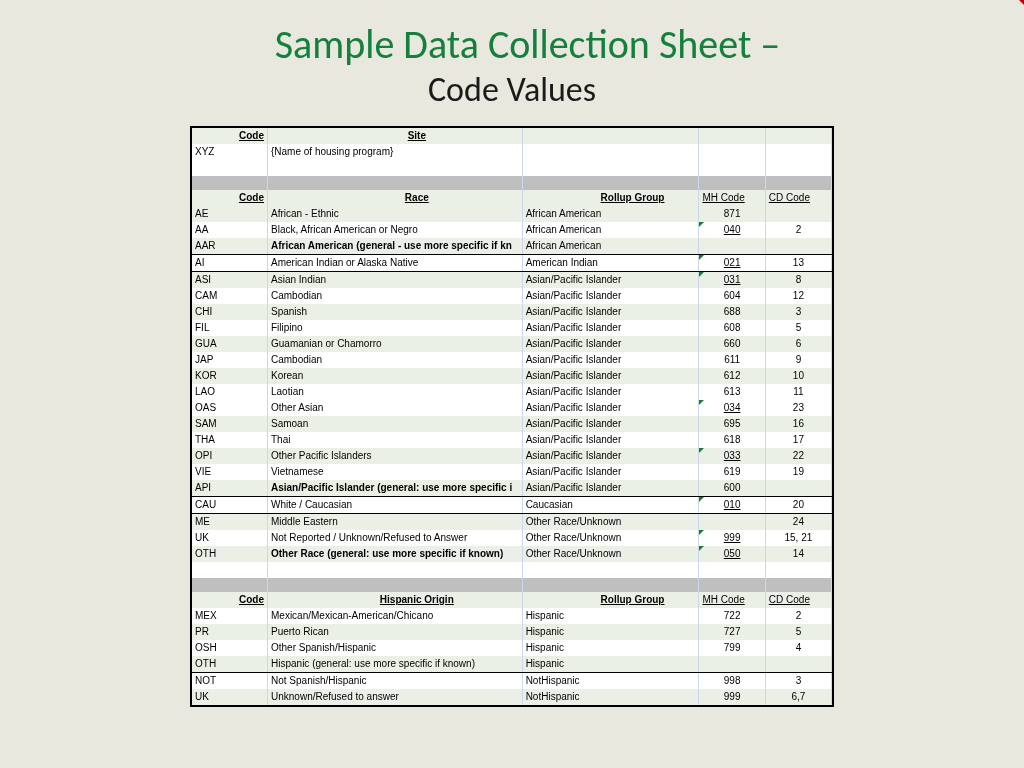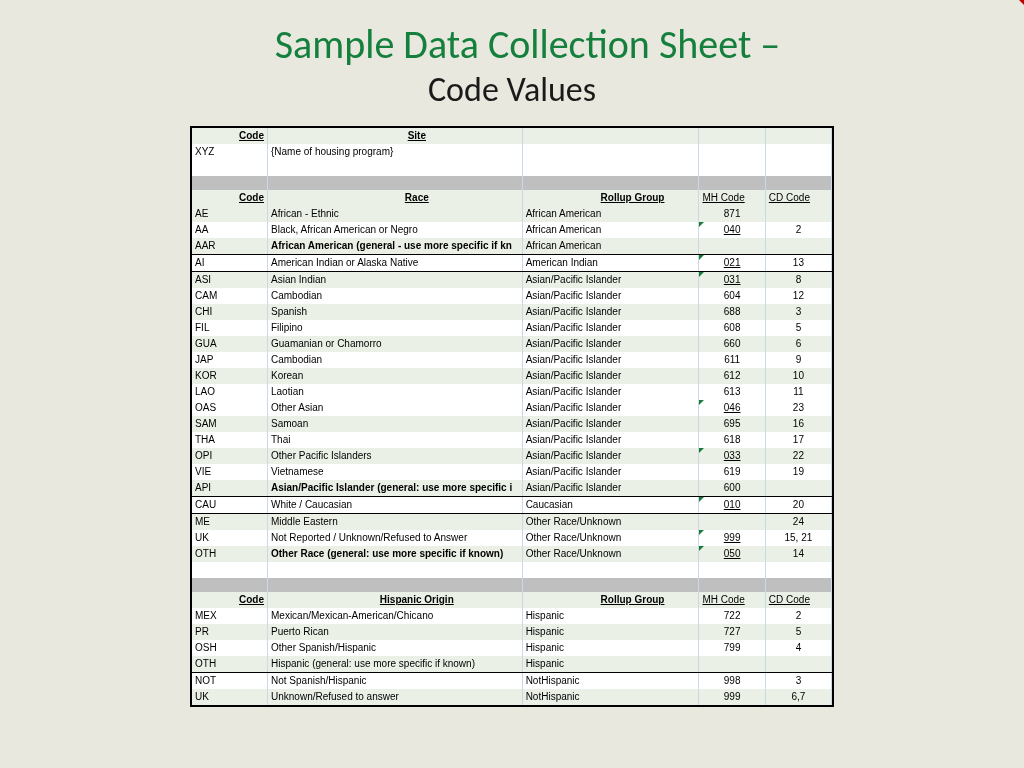--- a/index.html
+++ b/index.html
@@ -230,21 +230,21 @@
           <td>LAO</td>
           <td>Laotian</td>
           <td>Asian/Pacific Islander</td>
           <td class="center">613</td>
           <td class="center">11</td>
         </tr>
         <tr class="plain">
           <td>OAS</td>
           <td>Other Asian</td>
           <td>Asian/Pacific Islander</td>
-          <td class="center mark">046</td>
+          <td class="center mark">034</td>
           <td class="center">23</td>
         </tr>
         <tr class="band">
           <td>SAM</td>
           <td>Samoan</td>
           <td>Asian/Pacific Islander</td>
           <td class="center">695</td>
           <td class="center">16</td>
         </tr>
         <tr class="plain">

